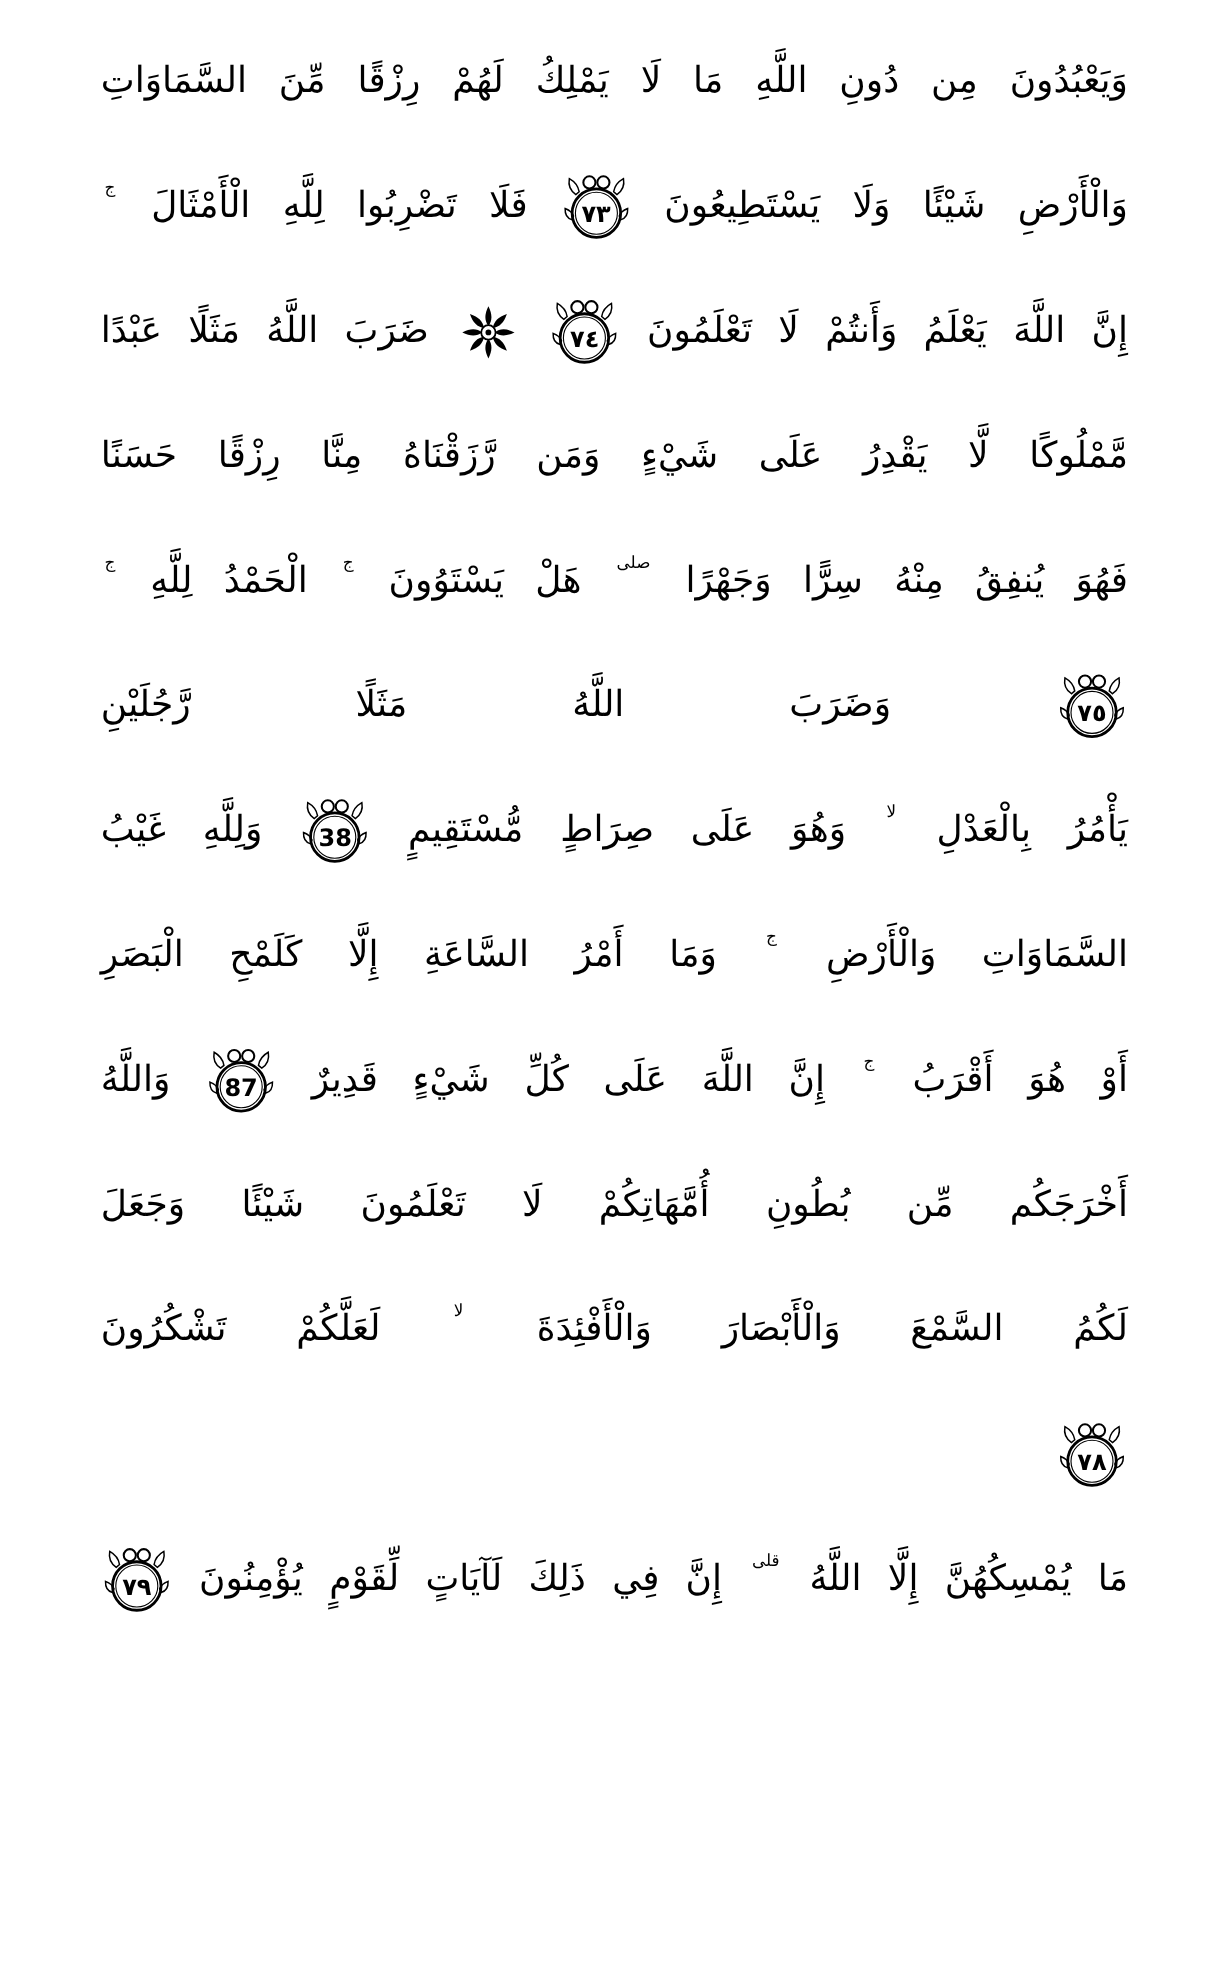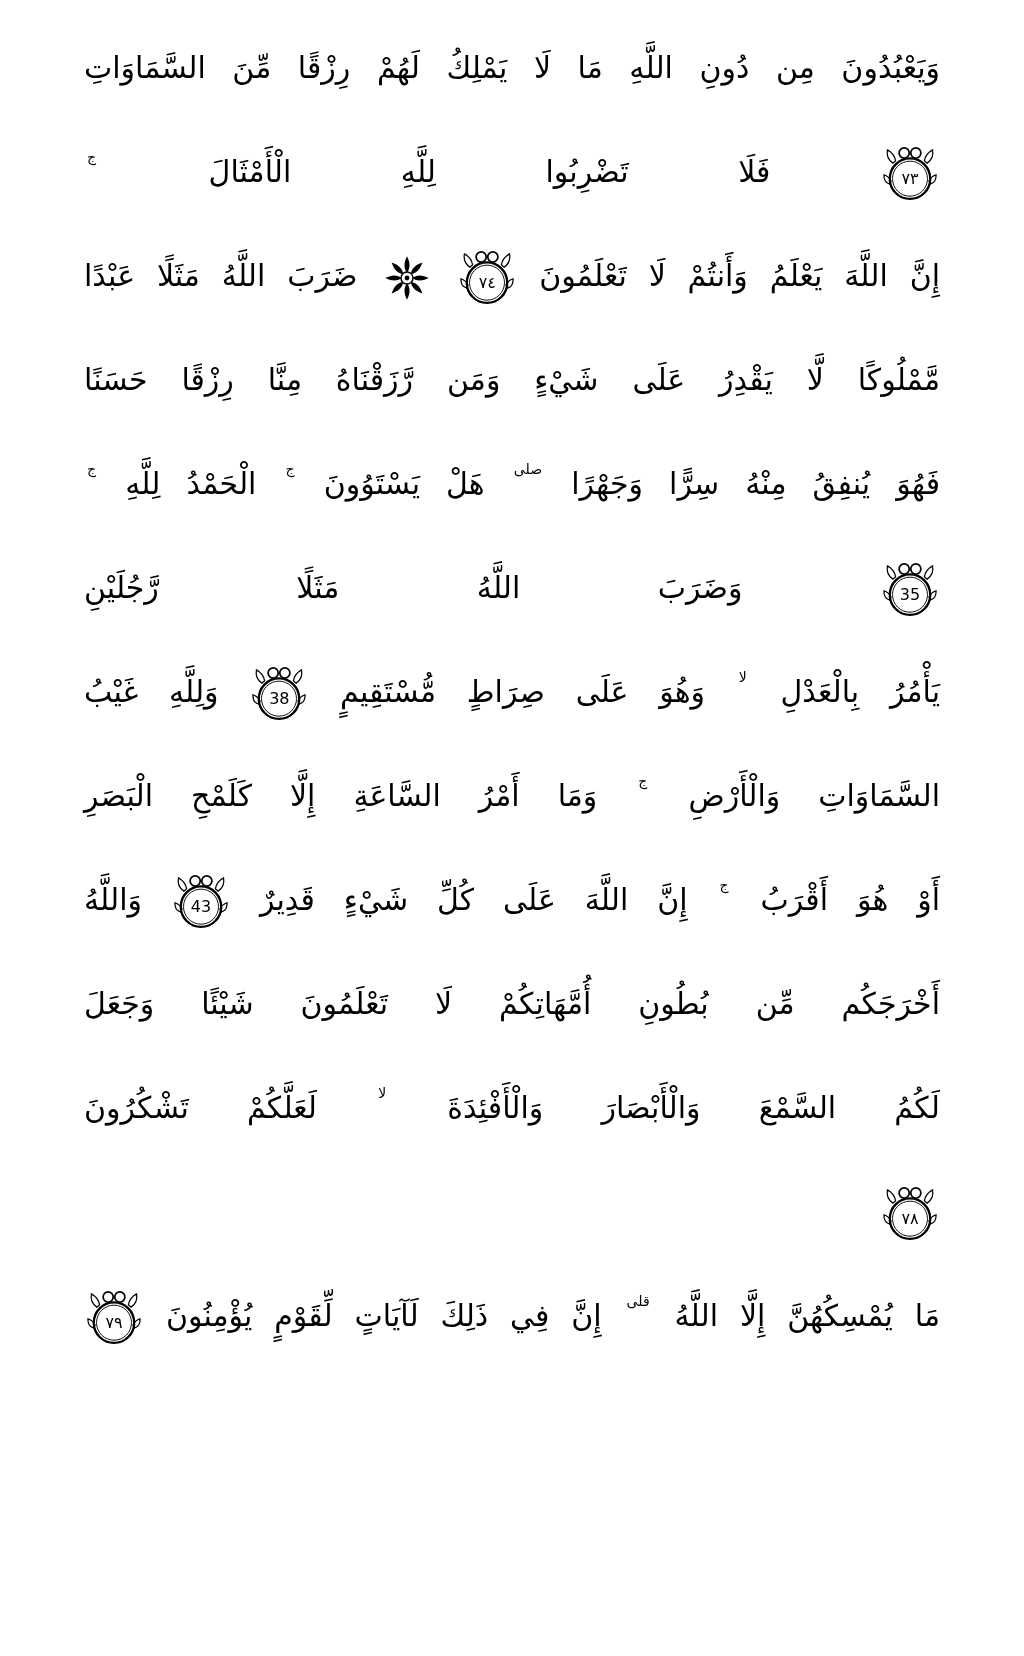--- a/index.html
+++ b/index.html
@@ -38,37 +38,37 @@
     position:relative;
     width:56px;height:62px;
     vertical-align:middle;
     margin:0 2px;
   }
   .ayah-svg{position:absolute;left:0;top:0;width:100%;height:100%;}
   .ayah-num{
     position:absolute;left:0;top:0;right:0;bottom:0;
     padding-top:11px;
     display:flex;align-items:center;justify-content:center;
-    font-size:16px;font-weight:normal;line-height:1;
+    font-size:20px;font-weight:bold;line-height:1;
   }
   .hizb{
     display:inline-block;
     width:48px;height:48px;
     vertical-align:middle;
     margin:0 4px;
   }
   .hizb svg{width:100%;height:100%;display:block;}
 </style>
 </head>
 <body>
 
 <div class="page">
   <div class="text-block" id="lines">
       <div class="line"><span class="txt">وَيَعْبُدُونَ مِن دُونِ اللَّهِ مَا لَا يَمْلِكُ لَهُمْ رِزْقًا مِّنَ السَّمَاوَاتِ</span></div>
-      <div class="line"> <span class="ayah-marker"><svg class="ayah-svg" viewBox="0 0 72 76" aria-hidden="true">
+      <div class="line"><span class="txt">وَالْأَرْضِ شَيْئًا وَلَا يَسْتَطِيعُونَ</span> <span class="ayah-marker"><svg class="ayah-svg" viewBox="0 0 72 76" aria-hidden="true">
             <g fill="none" stroke="#000000">
               <circle cx="36" cy="44" r="26" stroke-width="3"></circle>
               <circle cx="36" cy="44" r="22.5" stroke-width="1.2"></circle>
               <circle cx="28.5" cy="11" r="6.5" stroke-width="2.2"></circle>
               <circle cx="43.5" cy="11" r="6.5" stroke-width="2.2"></circle>
               <path d="M14 24 Q5 18 7 7 Q16 12 17.5 21 Z" stroke-width="1.6"></path>
               <path d="M58 24 Q67 18 65 7 Q56 12 54.5 21 Z" stroke-width="1.6"></path>
               <path d="M10 51 Q2 49 2.5 39 Q10 42 11.5 47 Z" stroke-width="1.6"></path>
               <path d="M62 51 Q70 49 69.5 39 Q62 42 60.5 47 Z" stroke-width="1.6"></path>
             </g>
@@ -104,21 +104,21 @@
             <g fill="none" stroke="#000000">
               <circle cx="36" cy="44" r="26" stroke-width="3"></circle>
               <circle cx="36" cy="44" r="22.5" stroke-width="1.2"></circle>
               <circle cx="28.5" cy="11" r="6.5" stroke-width="2.2"></circle>
               <circle cx="43.5" cy="11" r="6.5" stroke-width="2.2"></circle>
               <path d="M14 24 Q5 18 7 7 Q16 12 17.5 21 Z" stroke-width="1.6"></path>
               <path d="M58 24 Q67 18 65 7 Q56 12 54.5 21 Z" stroke-width="1.6"></path>
               <path d="M10 51 Q2 49 2.5 39 Q10 42 11.5 47 Z" stroke-width="1.6"></path>
               <path d="M62 51 Q70 49 69.5 39 Q62 42 60.5 47 Z" stroke-width="1.6"></path>
             </g>
-          </svg><span class="ayah-num">35</span></span> <span class="txt">وَضَرَبَ اللَّهُ مَثَلًا رَّجُلَيْنِ</span></div>
+          </svg><span class="ayah-num">٧٥</span></span> <span class="txt">وَضَرَبَ اللَّهُ مَثَلًا رَّجُلَيْنِ</span></div>
       <div class="line"><span class="txt">يَأْمُرُ بِالْعَدْلِ</span> <span class="pause">لا</span> <span class="txt">وَهُوَ عَلَى صِرَاطٍ مُّسْتَقِيمٍ</span> <span class="ayah-marker"><svg class="ayah-svg" viewBox="0 0 72 76" aria-hidden="true">
             <g fill="none" stroke="#000000">
               <circle cx="36" cy="44" r="26" stroke-width="3"></circle>
               <circle cx="36" cy="44" r="22.5" stroke-width="1.2"></circle>
               <circle cx="28.5" cy="11" r="6.5" stroke-width="2.2"></circle>
               <circle cx="43.5" cy="11" r="6.5" stroke-width="2.2"></circle>
               <path d="M14 24 Q5 18 7 7 Q16 12 17.5 21 Z" stroke-width="1.6"></path>
               <path d="M58 24 Q67 18 65 7 Q56 12 54.5 21 Z" stroke-width="1.6"></path>
               <path d="M10 51 Q2 49 2.5 39 Q10 42 11.5 47 Z" stroke-width="1.6"></path>
               <path d="M62 51 Q70 49 69.5 39 Q62 42 60.5 47 Z" stroke-width="1.6"></path>
@@ -129,21 +129,21 @@
             <g fill="none" stroke="#000000">
               <circle cx="36" cy="44" r="26" stroke-width="3"></circle>
               <circle cx="36" cy="44" r="22.5" stroke-width="1.2"></circle>
               <circle cx="28.5" cy="11" r="6.5" stroke-width="2.2"></circle>
               <circle cx="43.5" cy="11" r="6.5" stroke-width="2.2"></circle>
               <path d="M14 24 Q5 18 7 7 Q16 12 17.5 21 Z" stroke-width="1.6"></path>
               <path d="M58 24 Q67 18 65 7 Q56 12 54.5 21 Z" stroke-width="1.6"></path>
               <path d="M10 51 Q2 49 2.5 39 Q10 42 11.5 47 Z" stroke-width="1.6"></path>
               <path d="M62 51 Q70 49 69.5 39 Q62 42 60.5 47 Z" stroke-width="1.6"></path>
             </g>
-          </svg><span class="ayah-num">43</span></span> <span class="txt">وَاللَّهُ</span></div>
+          </svg><span class="ayah-num">87</span></span> <span class="txt">وَاللَّهُ</span></div>
       <div class="line"><span class="txt">أَخْرَجَكُم مِّن بُطُونِ أُمَّهَاتِكُمْ لَا تَعْلَمُونَ شَيْئًا وَجَعَلَ</span></div>
       <div class="line"><span class="txt">لَكُمُ السَّمْعَ وَالْأَبْصَارَ وَالْأَفْئِدَةَ</span> <span class="pause">لا</span> <span class="txt">لَعَلَّكُمْ تَشْكُرُونَ</span></div>
       <div class="line"><span class="ayah-marker"><svg class="ayah-svg" viewBox="0 0 72 76" aria-hidden="true">
             <g fill="none" stroke="#000000">
               <circle cx="36" cy="44" r="26" stroke-width="3"></circle>
               <circle cx="36" cy="44" r="22.5" stroke-width="1.2"></circle>
               <circle cx="28.5" cy="11" r="6.5" stroke-width="2.2"></circle>
               <circle cx="43.5" cy="11" r="6.5" stroke-width="2.2"></circle>
               <path d="M14 24 Q5 18 7 7 Q16 12 17.5 21 Z" stroke-width="1.6"></path>
               <path d="M58 24 Q67 18 65 7 Q56 12 54.5 21 Z" stroke-width="1.6"></path>

